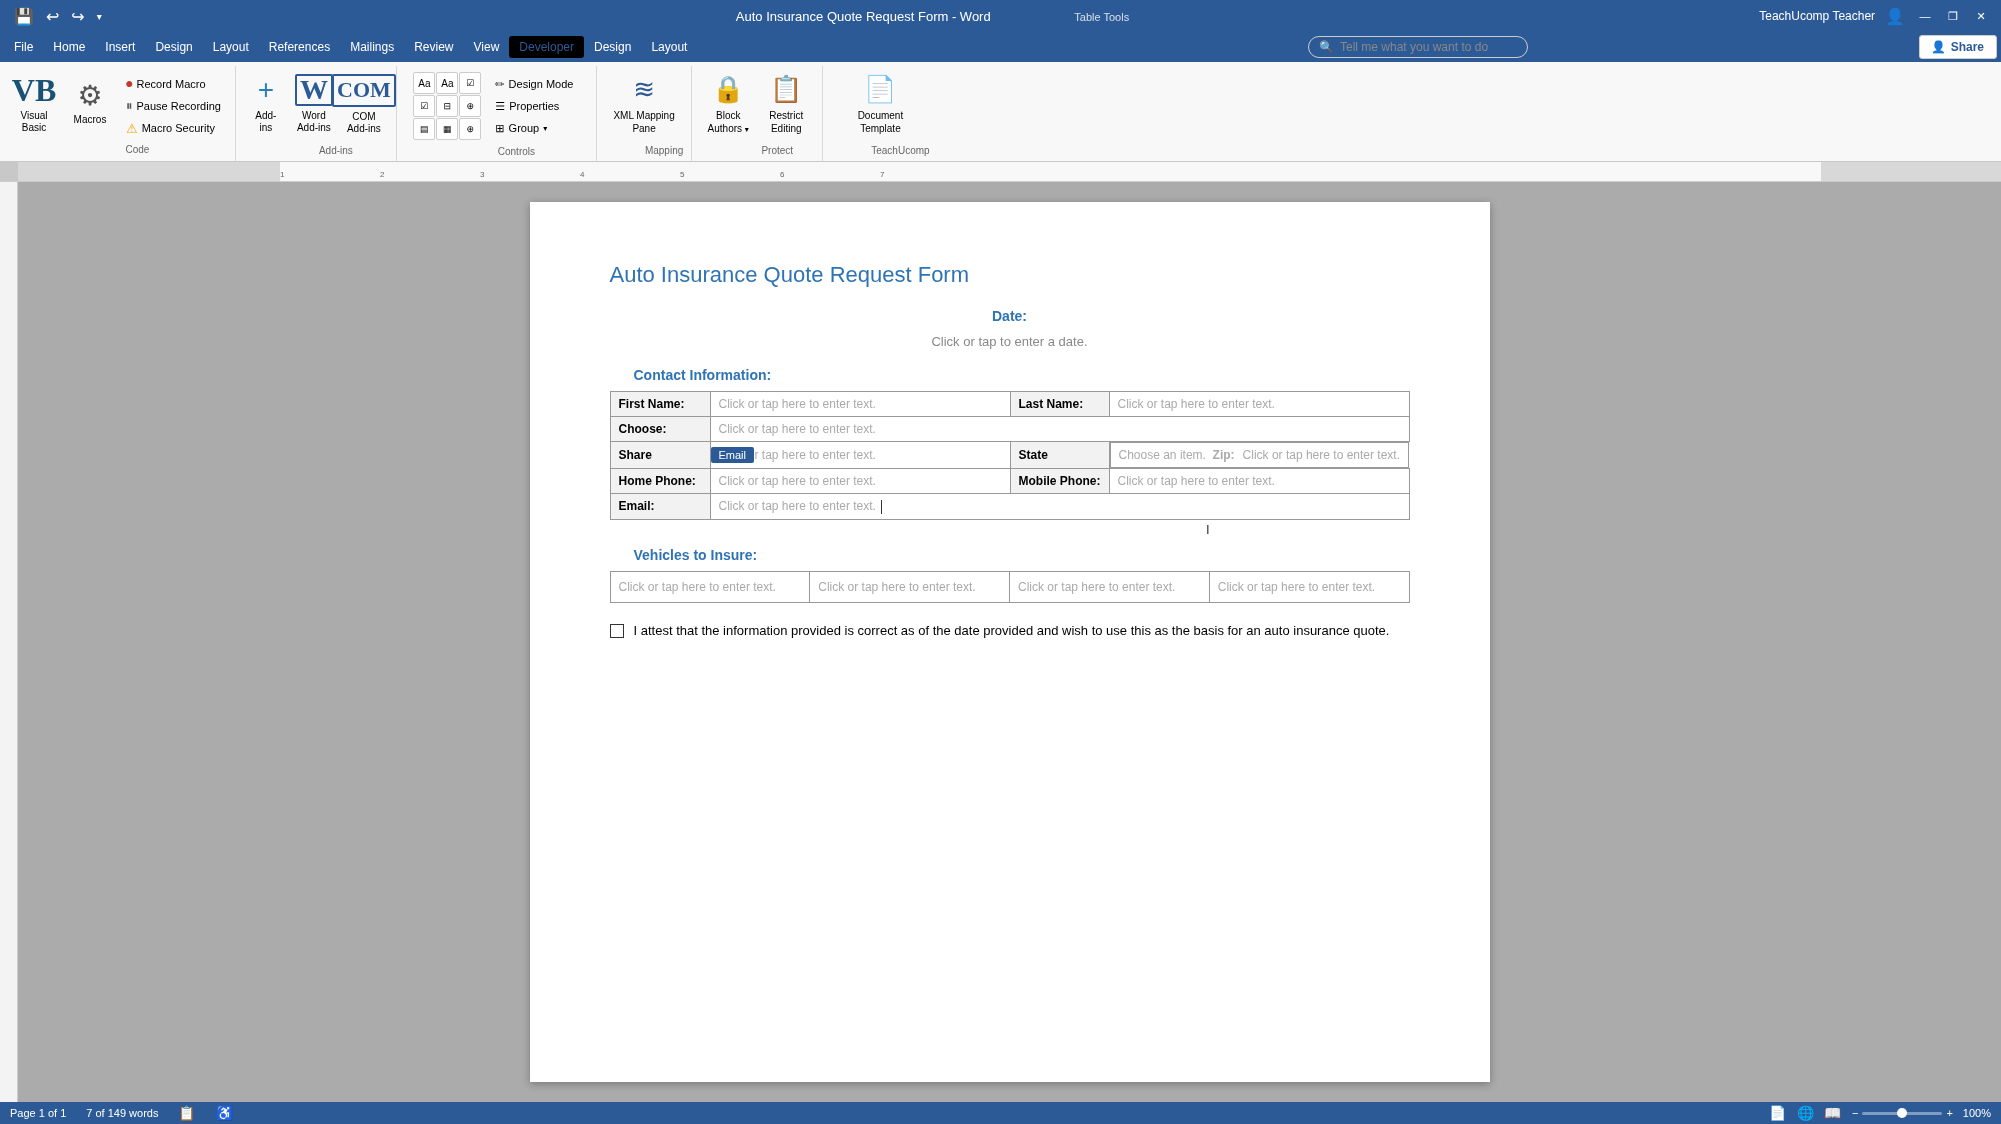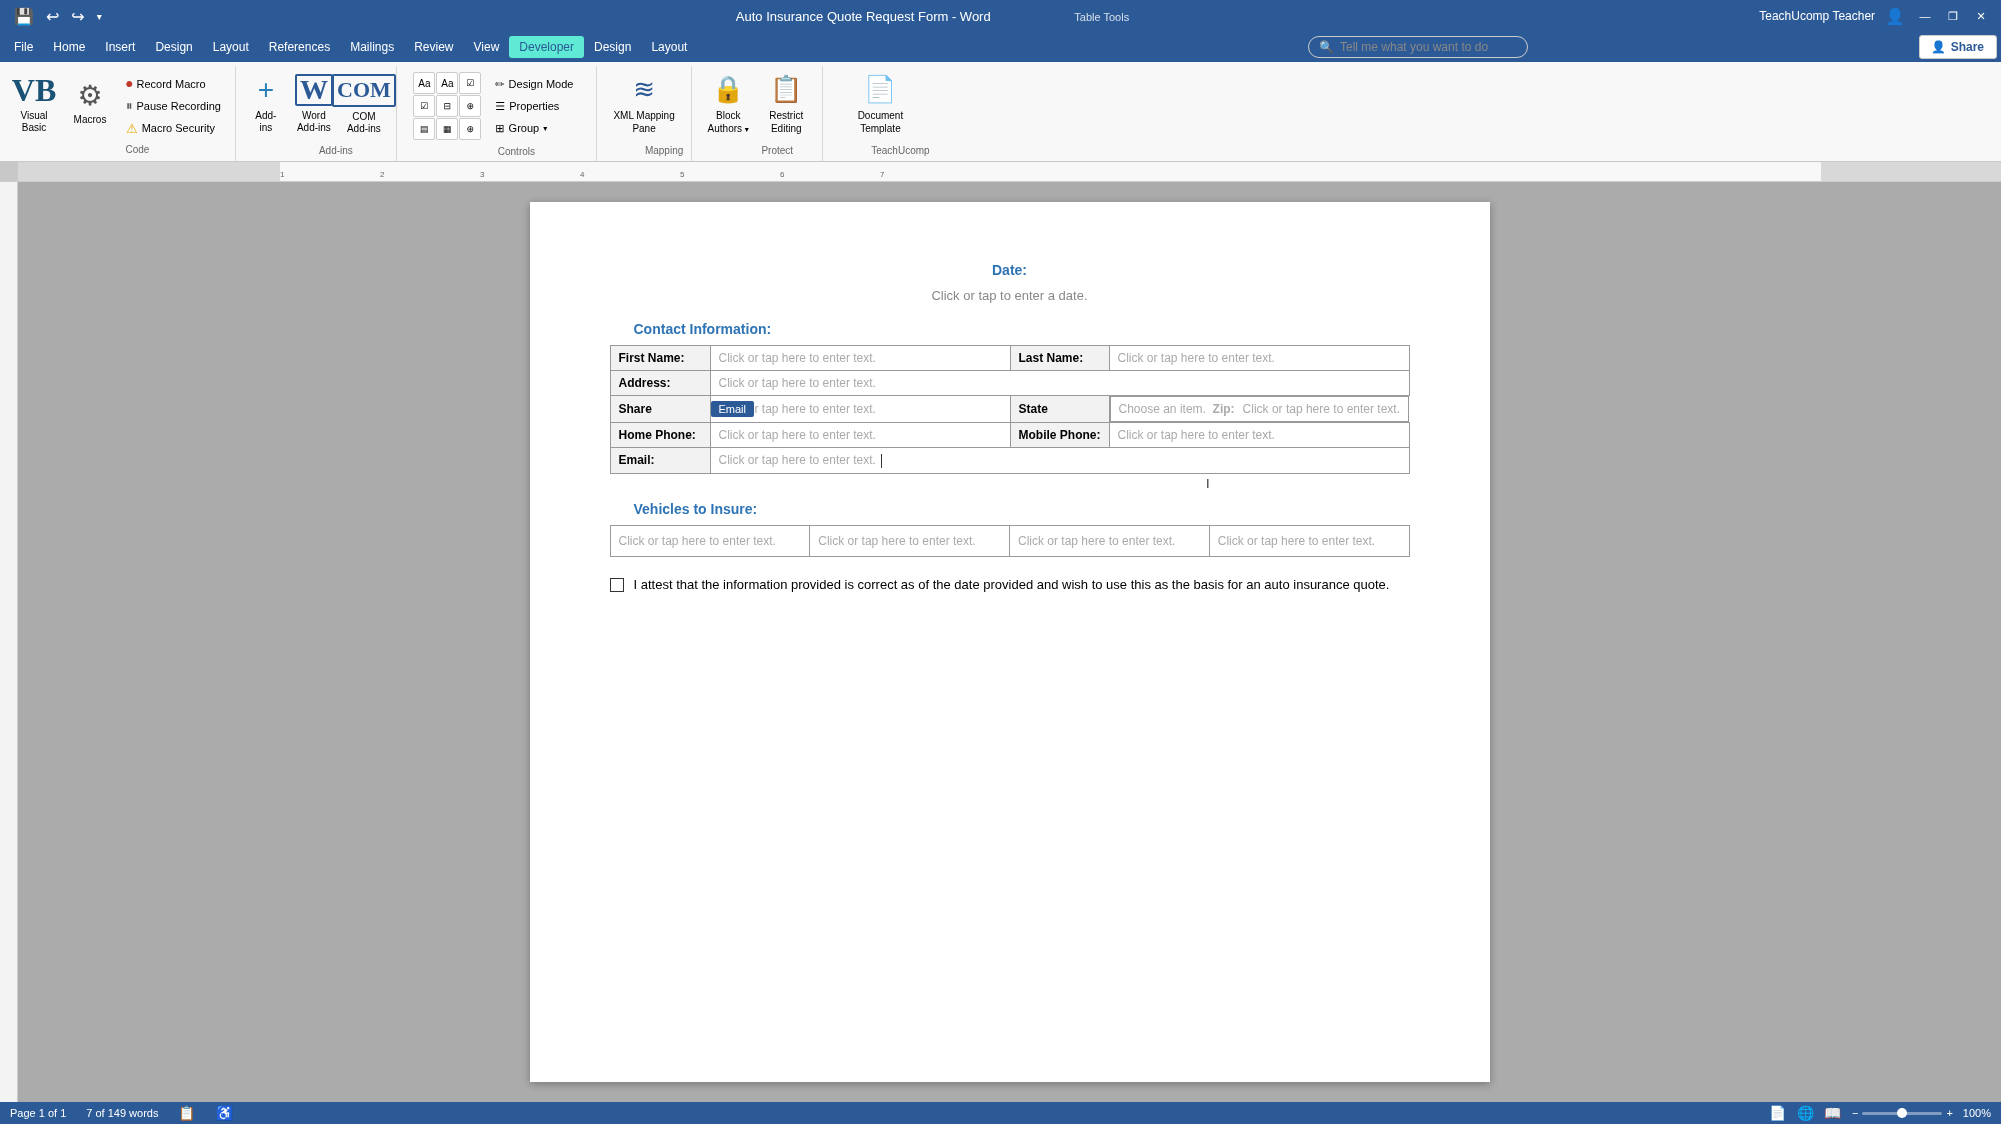--- a/index.html
+++ b/index.html
@@ -31,21 +31,21 @@
       align-items: center;
       padding: 0 4px;
     }
     .menu-item {
       color: white;
       padding: 4px 10px;
       font-size: 12px;
       cursor: pointer;
       border-radius: 3px;
     }
-    .menu-item.active { background: #5eead4; color: #2c5a96; }
+    .menu-item.active { background: #000000; color: #2c5a96; }
 
     
     .ribbon {
       background: #f8f8f8;
       border-bottom: 1px solid #c8c8c8;
       height: 100px;
       display: flex;
       align-items: stretch;
       padding: 4px 0 0 0;
     }
@@ -537,37 +537,38 @@
   <div style="width:180px; background:#d8d8d8; height:100%;"></div>
 </div>
 
 <div class="main-area">
 
   <div class="left-ruler"></div>
 
   <div class="doc-area">
     <div class="page">
 
+      <h1 class="doc-title">Auto Insurance Quote Request Form</h1>
 
       <div class="doc-date">
         <span class="doc-date-label">Date:</span>
         <span class="doc-date-placeholder">Click or tap to enter a date.</span>
       </div>
 
       <div class="section-label">Contact Information:</div>
       <table class="contact-table">
         <tbody>
           <tr>
             <td class="cell-label" style="width:100px;">First Name:</td>
             <td class="cell-input" style="width:300px;">Click or tap here to enter text.</td>
             <td class="cell-label" style="width:90px;">Last Name:</td>
             <td class="cell-input">Click or tap here to enter text.</td>
           </tr>
           <tr>
-            <td class="cell-label">Address:</td>
+            <td class="cell-label">Choose:</td>
             <td class="cell-input" colspan="3">Click or tap here to enter text.</td>
           </tr>
           <tr>
             <td class="cell-label">Share</td>
             <td class="cell-input">Click or tap here to enter text.</td>
             <td class="cell-label">State</td>
             <td class="cell-input" style="display:flex; gap:4px;">
               <span style="flex:1; color:#aaa;">Choose an item.</span>
               <span class="cell-label" style="border:none; padding:0 4px 0 0; background:transparent; white-space:nowrap;">Zip:</span>
               <span class="cell-input" style="color:#aaa; min-width:140px;">Click or tap here to enter text.</span>

